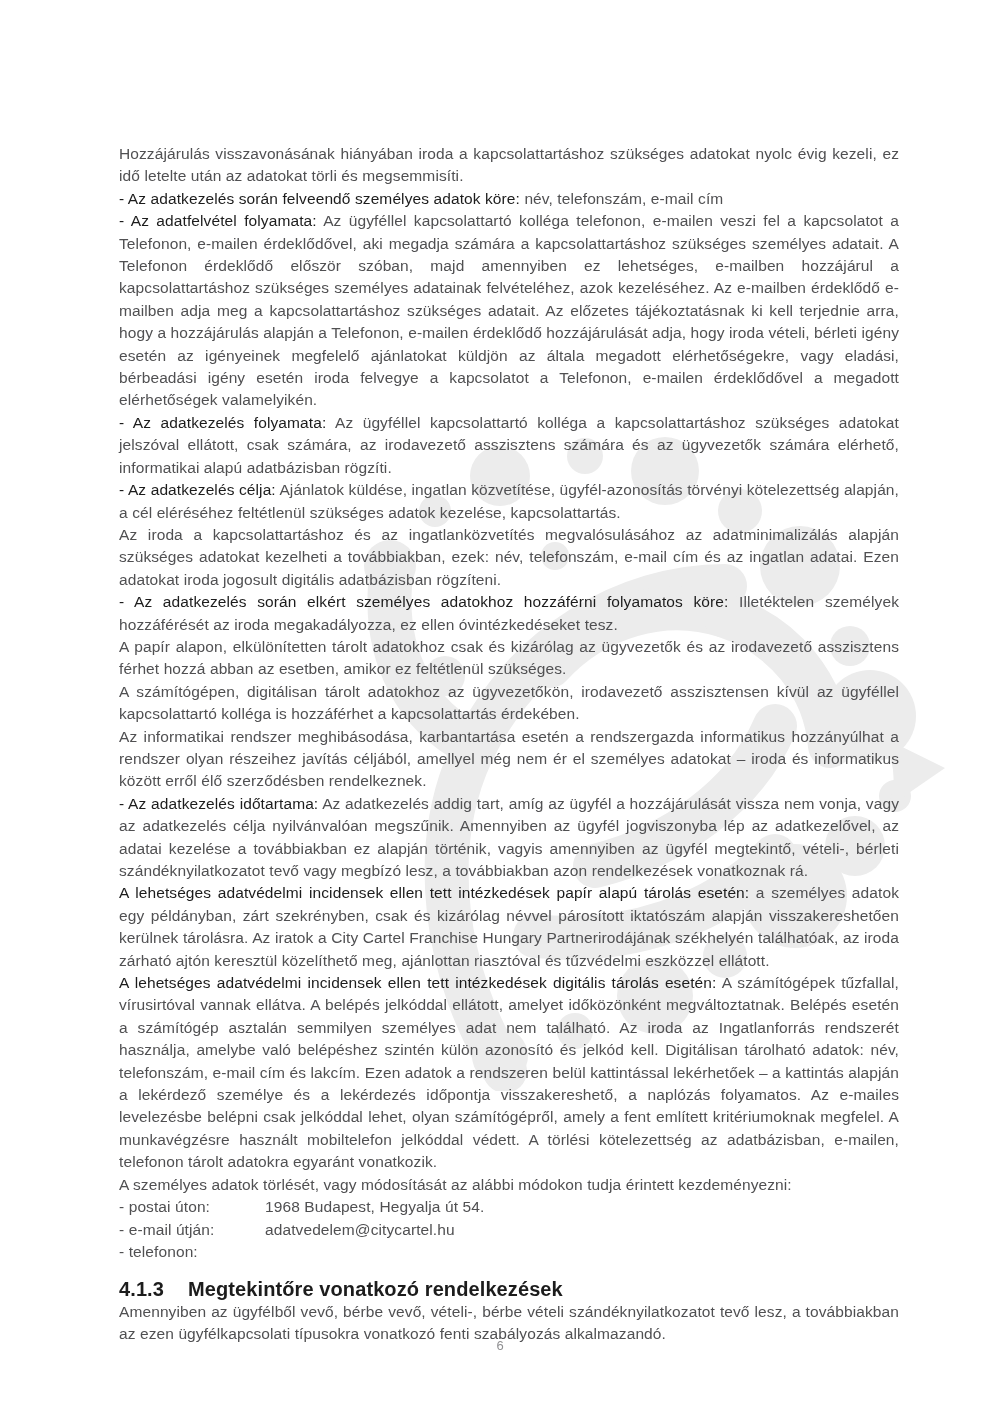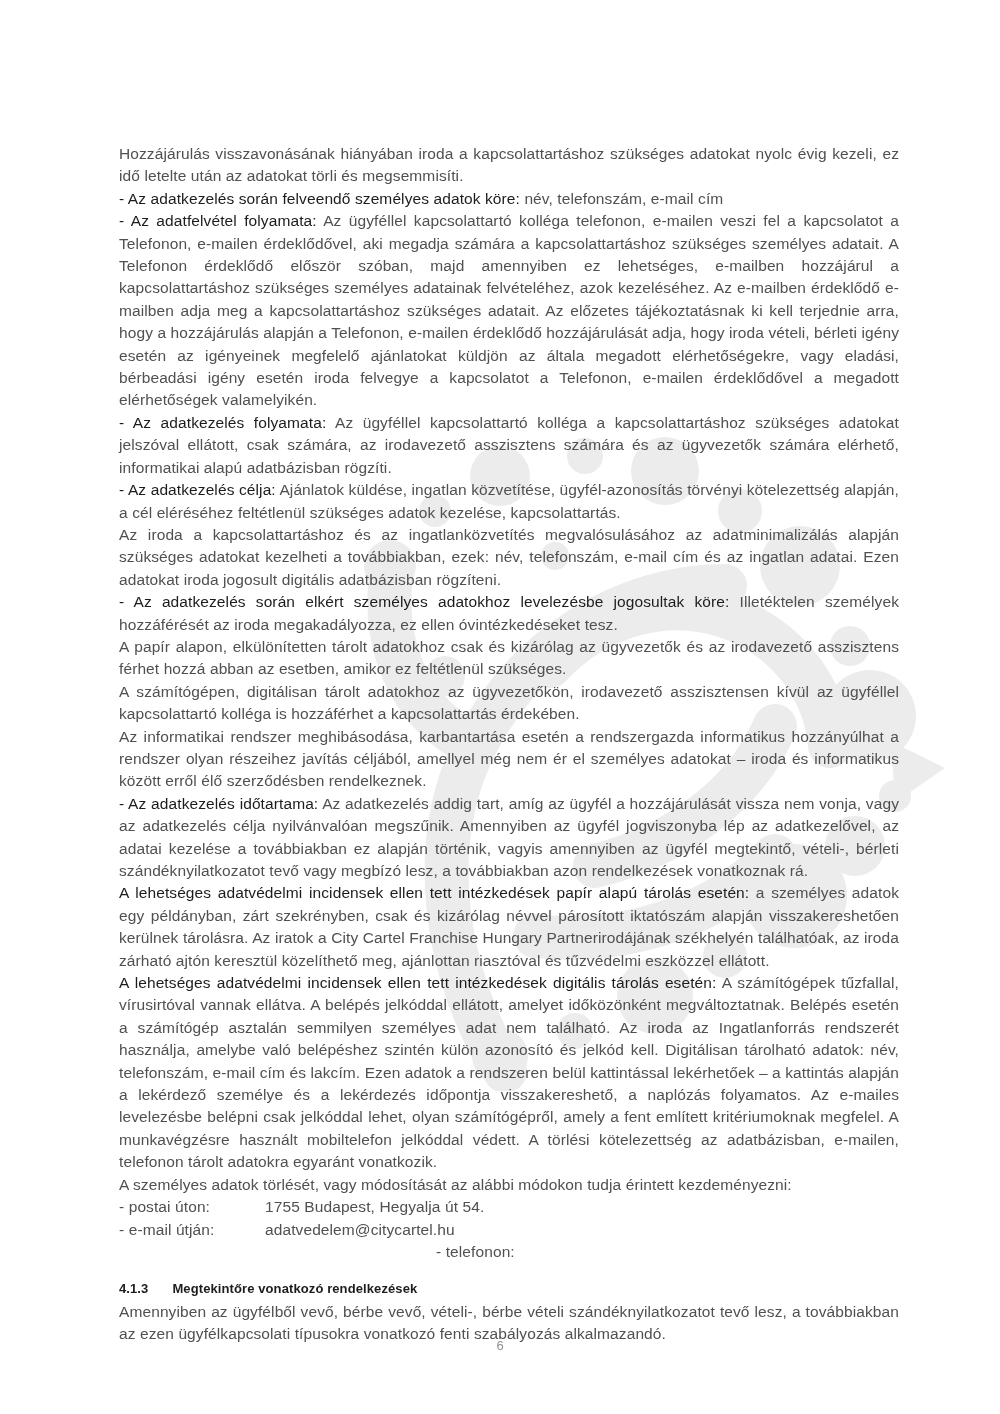--- a/index.html
+++ b/index.html
@@ -39,33 +39,32 @@
     margin: 0;
     text-align: justify;
   }
   .b {
     font-weight: normal;
     color: #1c1c1c;
   }
   .contact-row {
     display: flex;
     margin: 0;
-    justify-content: center;
   }
   .contact-label {
     flex: 0 0 146px;
   }
   .contact-value {
     flex: 1;
   }
   .section-heading {
     margin-top: 15px;
     font-weight: bold;
     color: #1c1c1c;
-    font-size: 13px;
+    font-size: 20px;
   }
   .sec-num {
     display: inline-block;
     margin-right: 24px;
   }
   .page-number {
     position: absolute;
     top: 1307px;
     left: 0;
     width: 100%;
@@ -112,31 +111,31 @@
     </g>
   </svg>
 
   <div class="doc-body">
       <p class="para"><span>Hozzájárulás visszavonásának hiányában iroda a kapcsolattartáshoz szükséges adatokat nyolc évig kezeli, ez idő letelte után az adatokat törli és megsemmisíti.</span></p>
       <p class="para"><span class="b">- Az adatkezelés során felveendő személyes adatok köre:</span><span> név, telefonszám, e-mail cím</span></p>
       <p class="para"><span class="b">- Az adatfelvétel folyamata:</span><span> Az ügyféllel kapcsolattartó kolléga telefonon, e-mailen veszi fel a kapcsolatot a Telefonon, e-mailen érdeklődővel, aki megadja számára a kapcsolattartáshoz szükséges személyes adatait. A Telefonon érdeklődő először szóban, majd amennyiben ez lehetséges, e-mailben hozzájárul a kapcsolattartáshoz szükséges személyes adatainak felvételéhez, azok kezeléséhez. Az e-mailben érdeklődő e-mailben adja meg a kapcsolattartáshoz szükséges adatait. Az előzetes tájékoztatásnak ki kell terjednie arra, hogy a hozzájárulás alapján a Telefonon, e-mailen érdeklődő hozzájárulását adja, hogy iroda vételi, bérleti igény esetén az igényeinek megfelelő ajánlatokat küldjön az általa megadott elérhetőségekre, vagy eladási, bérbeadási igény esetén iroda felvegye a kapcsolatot a Telefonon, e-mailen érdeklődővel a megadott elérhetőségek valamelyikén.</span></p>
       <p class="para"><span class="b">- Az adatkezelés folyamata:</span><span> Az ügyféllel kapcsolattartó kolléga a kapcsolattartáshoz szükséges adatokat jelszóval ellátott, csak számára, az irodavezető asszisztens számára és az ügyvezetők számára elérhető, informatikai alapú adatbázisban rögzíti.</span></p>
       <p class="para"><span class="b">- Az adatkezelés célja:</span><span> Ajánlatok küldése, ingatlan közvetítése, ügyfél-azonosítás törvényi kötelezettség alapján, a cél eléréséhez feltétlenül szükséges adatok kezelése, kapcsolattartás.</span></p>
       <p class="para"><span>Az iroda a kapcsolattartáshoz és az ingatlanközvetítés megvalósulásához az adatminimalizálás alapján szükséges adatokat kezelheti a továbbiakban, ezek: név, telefonszám, e-mail cím és az ingatlan adatai. Ezen adatokat iroda jogosult digitális adatbázisban rögzíteni.</span></p>
-      <p class="para"><span class="b">- Az adatkezelés során elkért személyes adatokhoz levelezésbe jogosultak köre:</span><span> Illetéktelen személyek hozzáférését az iroda megakadályozza, ez ellen óvintézkedéseket tesz.</span></p>
+      <p class="para"><span class="b">- Az adatkezelés során elkért személyes adatokhoz hozzáférni folyamatos köre:</span><span> Illetéktelen személyek hozzáférését az iroda megakadályozza, ez ellen óvintézkedéseket tesz.</span></p>
       <p class="para"><span>A papír alapon, elkülönítetten tárolt adatokhoz csak és kizárólag az ügyvezetők és az irodavezető asszisztens férhet hozzá abban az esetben, amikor ez feltétlenül szükséges.</span></p>
       <p class="para"><span>A számítógépen, digitálisan tárolt adatokhoz az ügyvezetőkön, irodavezető asszisztensen kívül az ügyféllel kapcsolattartó kolléga is hozzáférhet a kapcsolattartás érdekében.</span></p>
       <p class="para"><span>Az informatikai rendszer meghibásodása, karbantartása esetén a rendszergazda informatikus hozzányúlhat a rendszer olyan részeihez javítás céljából, amellyel még nem ér el személyes adatokat – iroda és informatikus között erről élő szerződésben rendelkeznek.</span></p>
       <p class="para"><span class="b">- Az adatkezelés időtartama:</span><span> Az adatkezelés addig tart, amíg az ügyfél a hozzájárulását vissza nem vonja, vagy az adatkezelés célja nyilvánvalóan megszűnik. Amennyiben az ügyfél jogviszonyba lép az adatkezelővel, az adatai kezelése a továbbiakban ez alapján történik, vagyis amennyiben az ügyfél megtekintő, vételi-, bérleti szándéknyilatkozatot tevő vagy megbízó lesz, a továbbiakban azon rendelkezések vonatkoznak rá.</span></p>
       <p class="para"><span class="b">A lehetséges adatvédelmi incidensek ellen tett intézkedések papír alapú tárolás esetén:</span><span> a személyes adatok egy példányban, zárt szekrényben, csak és kizárólag névvel párosított iktatószám alapján visszakereshetően kerülnek tárolásra. Az iratok a City Cartel Franchise Hungary Partnerirodájának székhelyén találhatóak, az iroda zárható ajtón keresztül közelíthető meg, ajánlottan riasztóval és tűzvédelmi eszközzel ellátott.</span></p>
       <p class="para"><span class="b">A lehetséges adatvédelmi incidensek ellen tett intézkedések digitális tárolás esetén:</span><span> A számítógépek tűzfallal, vírusirtóval vannak ellátva. A belépés jelkóddal ellátott, amelyet időközönként megváltoztatnak. Belépés esetén a számítógép asztalán semmilyen személyes adat nem található. Az iroda az Ingatlanforrás rendszerét használja, amelybe való belépéshez szintén külön azonosító és jelkód kell. Digitálisan tárolható adatok: név, telefonszám, e-mail cím és lakcím. Ezen adatok a rendszeren belül kattintással lekérhetőek – a kattintás alapján a lekérdező személye és a lekérdezés időpontja visszakereshető, a naplózás folyamatos. Az e-mailes levelezésbe belépni csak jelkóddal lehet, olyan számítógépről, amely a fent említett kritériumoknak megfelel. A munkavégzésre használt mobiltelefon jelkóddal védett. A törlési kötelezettség az adatbázisban, e-mailen, telefonon tárolt adatokra egyaránt vonatkozik.</span></p>
       <p class="para"><span>A személyes adatok törlését, vagy módosítását az alábbi módokon tudja érintett kezdeményezni:</span></p>
       <div class="contact-row">
         <span class="contact-label">- postai úton:</span>
-        <span class="contact-value">1755 Budapest, Hegyalja út 54.</span>
+        <span class="contact-value">1968 Budapest, Hegyalja út 54.</span>
       </div>
       <div class="contact-row">
         <span class="contact-label">- e-mail útján:</span>
         <span class="contact-value">adatvedelem@citycartel.hu</span>
       </div>
       <div class="contact-row">
         <span class="contact-label">- telefonon:</span>
       </div>
       <div class="section-heading"><span class="sec-num">4.1.3</span><span>Megtekintőre vonatkozó rendelkezések</span></div>
       <p class="para"><span>Amennyiben az ügyfélből vevő, bérbe vevő, vételi-, bérbe vételi szándéknyilatkozatot tevő lesz, a továbbiakban az ezen ügyfélkapcsolati típusokra vonatkozó fenti szabályozás alkalmazandó.</span></p>

